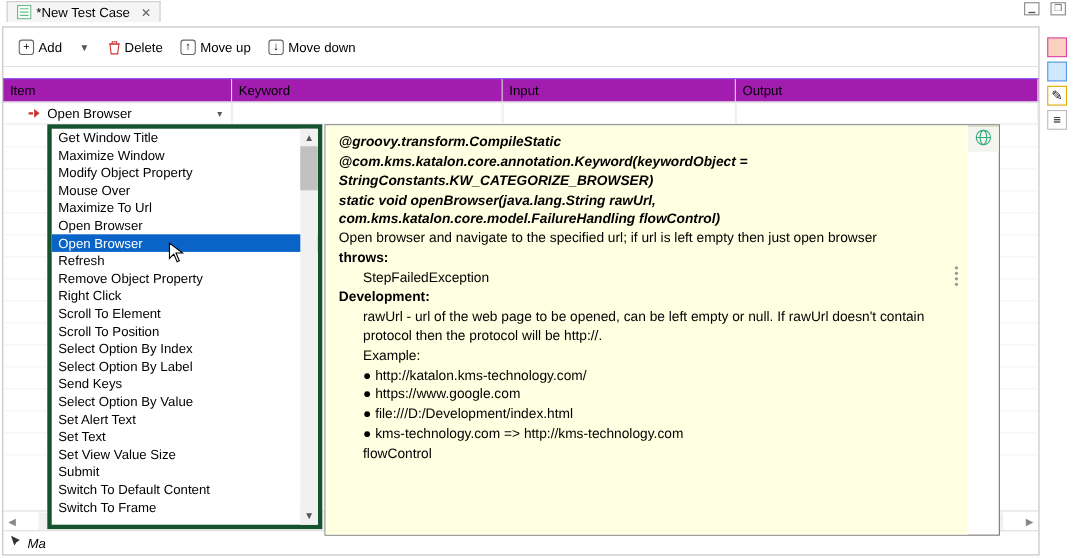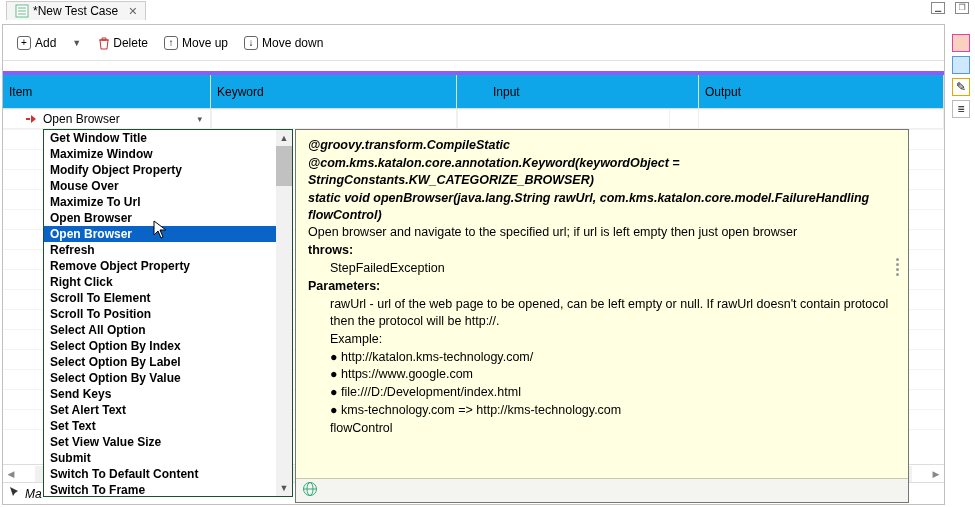--- a/index.html
+++ b/index.html
@@ -12,39 +12,39 @@
   .window-buttons div { width: 14px; height: 12px; border: 1px solid #888; font-size: 8px; line-height: 10px; text-align: center; }
   .right-toolbar { position: absolute; right: 2px; top: 28px; width: 24px; display: flex; flex-direction: column; gap: 4px; align-items: center; padding-top: 6px; }
   .right-toolbar .t-icon { width: 18px; height: 18px; border: 1px solid #aaa; display:flex; align-items:center; justify-content:center; }
   .content-area { position: absolute; left: 2px; right: 30px; top: 24px; bottom: 2px; border: 1px solid #c0c0c0; }
   .toolbar { height: 36px; display: flex; align-items: center; gap: 8px; padding: 0 10px; border-bottom: 1px solid #e2e2e2; }
   .tbtn { display: flex; align-items: center; gap: 4px; padding: 2px 4px; font-size: 12px; cursor: pointer; }
   .tbtn .box { width: 14px; height: 14px; border: 1px solid #666; border-radius: 3px; display:flex; align-items:center; justify-content:center; font-size:10px; }
   .tbtn .trash { width: 12px; height: 14px; color:#c00; position:relative; }
   .trash svg { width:14px; height:14px; }
   .menu-arrow { font-size: 9px; color:#555; padding: 0 4px; }
-  .table-head { height: 38px; display: flex; background: #0ea5e9; border-top: 4px solid #8b5cf6; border-bottom: 1px solid #ddd; margin-top: 10px;}
+  .table-head { height: 22px; display: flex; background: #a21caf; border-top: 1px solid #8b5cf6; border-bottom: 1px solid #ddd; margin-top: 10px;}
   .table-head .col { border-right: 1px solid #ddd; padding: 3px 6px; font-size: 12px; display:flex; align-items:center; }
   .col-item { width: 208px; }
   .col-object { width: 246px; }
-  .col-input { width: 212px; margin-left: 30px; }
+  .col-input { width: 212px; }
   .col-output { flex: 1; }
   .row-area { position: relative; }
   .first-row { height: 20px; display: flex; border-bottom: 1px solid #f0f0f0; }
   .first-row .cell { border-right: 1px solid #eee; padding: 1px 4px; font-size: 12px; display:flex; align-items:center; }
   .cell .row-icon { margin-right: 4px; display:inline-flex; }
   .combo-chevron { margin-left:auto; font-size:9px; color:#555; padding-right:4px; }
-  .dropdown { position: absolute; left: 40px; top: 20px; width: 250px; background:#fff; border:1px solid #14532d; max-height: 370px; overflow:hidden; z-index: 20; font-weight: bold; }
+  .dropdown { position: absolute; left: 40px; top: 20px; width: 250px; background:#fff; border:4px solid #14532d; max-height: 370px; overflow:hidden; z-index: 20; }
   .dropdown .dd-item { padding: 1px 6px; font-size: 12px; cursor: default; white-space: nowrap; }
   .dropdown .dd-item.selected { background: #0a64c8; color: #fff; }
   .dd-scrollbar { position:absolute; right:0; top:0; width:16px; height:100%; background:#f1f1f1; }
   .dd-thumb { position:absolute; right:0; top:0; width:16px; height:40px; background:#c1c1c1; }
   .dd-arrow-up, .dd-arrow-down { position:absolute; right:0; width:16px; height:16px; display:flex; align-items:center; justify-content:center; font-size:9px; color:#555; background:#f1f1f1; }
   .dd-arrow-up { top:0; } .dd-arrow-down { bottom:0; }
-  .doc-popup { position:absolute; left:292px; top:20px; width:614px; height:374px; border:1px solid #767676; background:#fff; z-index:19; display:flex; flex-direction:column; }
+  .doc-popup { position:absolute; left:292px; top:20px; width:614px; height:374px; border:1px solid #767676; background:#fff; z-index:19; display:flex; flex-direction:row; }
   .doc-body { flex:1; background:#ffffe1; padding: 6px 12px 6px 12px; overflow:auto; font-size:12.5px; line-height:1.35; position:relative; }
   .doc-body .bold-ital { font-weight:bold; font-style:italic; }
   .doc-body .bold { font-weight:bold; }
   .doc-body .para { margin: 1px 0; }
   .doc-body .indent { padding-left: 22px; }
   .doc-footer { height:24px; border-top:1px solid #c9c9a8; display:flex; align-items:center; padding: 0 6px; background:#f4f4f0; }
   .globe svg { width:16px; height:16px; }
   .doc-resize { position:absolute; right:6px; top:128px; width:6px; height:40px; display:flex; flex-direction:column; gap:2px; }
   .doc-resize div { width:3px; height:3px; background:#999; border-radius:50%; }
   .bottom-scroll { position:absolute; left:0; right:0; height:18px; bottom:22px; border-top:1px solid #ddd; display:flex; align-items:center; }
@@ -151,25 +151,24 @@
           <div class="dd-item">Modify Object Property</div>
           <div class="dd-item">Mouse Over</div>
           <div class="dd-item">Maximize To Url</div>
           <div class="dd-item">Open Browser</div>
           <div class="dd-item selected">Open Browser</div>
           <div class="dd-item">Refresh</div>
           <div class="dd-item">Remove Object Property</div>
           <div class="dd-item">Right Click</div>
           <div class="dd-item">Scroll To Element</div>
           <div class="dd-item">Scroll To Position</div>
-          <div class="dd-item">Select All Option</div>
           <div class="dd-item">Select Option By Index</div>
           <div class="dd-item">Select Option By Label</div>
+          <div class="dd-item">Send Keys</div>
           <div class="dd-item">Select Option By Value</div>
-          <div class="dd-item">Send Keys</div>
           <div class="dd-item">Set Alert Text</div>
           <div class="dd-item">Set Text</div>
           <div class="dd-item">Set View Value Size</div>
           <div class="dd-item">Submit</div>
           <div class="dd-item">Switch To Default Content</div>
           <div class="dd-item">Switch To Frame</div>
         </div>
       <div class="dd-scrollbar"></div>
       <div class="dd-arrow-up">▲</div>
       <div class="dd-thumb" style="top:16px;"></div>
@@ -183,21 +182,21 @@
             <div></div>
             <div></div>
             <div></div>
           </div>
         <div class="para bold-ital">@groovy.transform.CompileStatic</div>
         <div class="para bold-ital">@com.kms.katalon.core.annotation.Keyword(keywordObject = StringConstants.KW_CATEGORIZE_BROWSER)</div>
         <div class="para bold-ital">static void openBrowser(java.lang.String rawUrl, com.kms.katalon.core.model.FailureHandling flowControl)</div>
         <div class="para">Open browser and navigate to the specified url; if url is left empty then just open browser</div>
         <div class="para bold">throws:</div>
         <div class="para indent">StepFailedException</div>
-        <div class="para bold">Parameters:</div>
+        <div class="para bold">Development:</div>
         <div class="para indent">rawUrl - url of the web page to be opened, can be left empty or null. If rawUrl doesn't contain protocol then the protocol will be http://.</div>
         <div class="para indent">Example:</div>
         <div class="para indent">● http://katalon.kms-technology.com/</div>
         <div class="para indent">● https://www.google.com</div>
         <div class="para indent">● file:///D:/Development/index.html</div>
         <div class="para indent">● kms-technology.com =&gt; http://kms-technology.com</div>
         <div class="para indent">flowControl</div>
       </div>
       <div class="doc-footer">
         <span class="globe">

